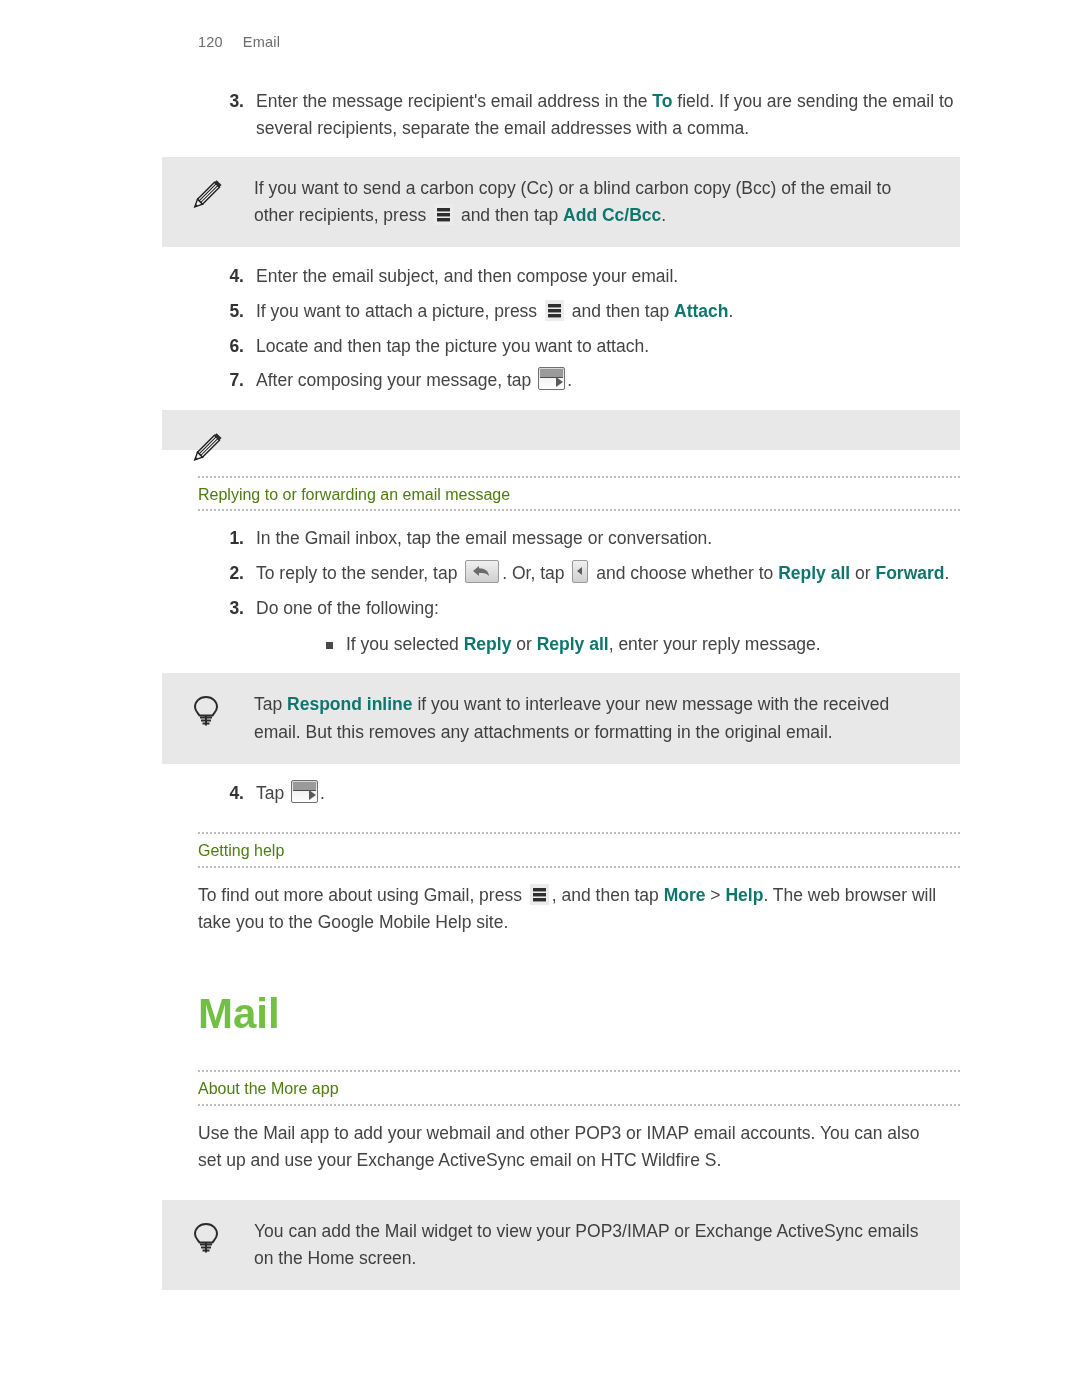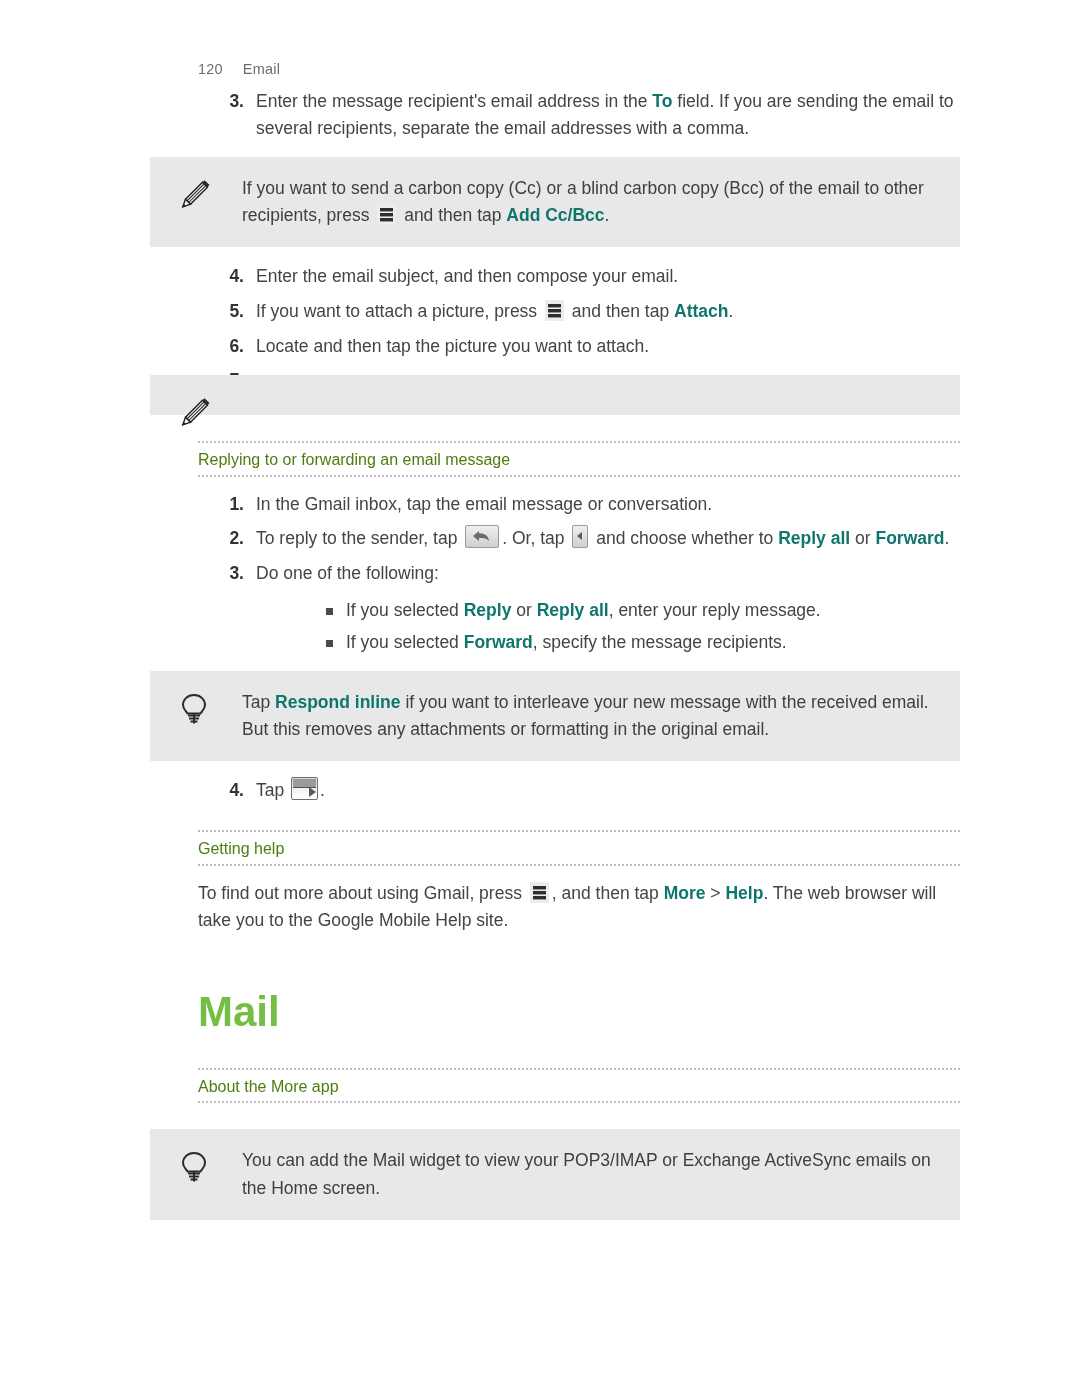--- a/index.html
+++ b/index.html
@@ -17,21 +17,21 @@
   .page {
     position: relative;
     width: 1080px;
     height: 1397px;
     box-sizing: border-box;
   }
 
   
   .running-header {
     position: absolute;
-    top: 61px;
+    top: 34px;
     left: 198px;
     font-size: 14.5px;
     color: #6d6d6d;
     letter-spacing: 0.2px;
   }
   .running-header .pg-num { margin-right: 20px; }
 
   
   .content {
     position: absolute;
@@ -87,21 +87,21 @@
     background: #4a4a4a;
   }
 
   b, .b { font-weight: bold; color: #0f766e; }
   i, .i { font-style: italic; }
 
   
   .callout {
     position: relative;
     background: #e8e8e8;
-    margin: 16px 0 16px 0;
+    margin: 16px 0 16px 12px;
     padding: 18px 26px 18px 92px;
     min-height: 40px;
     box-sizing: border-box;
   }
   .callout p {
     margin: 0;
     font-size: 17.5px;
     line-height: 1.55;
     color: #3f3f3f;
   }
@@ -280,20 +280,21 @@
       <li class="step">
         <span class="num">5.</span>
         <span class="body">If you want to attach a picture, press <span class="ic ic-menu"><i></i><i></i><i></i></span> and then tap <b>Attach</b>.</span>
       </li>
       <li class="step">
         <span class="num">6.</span>
         <span class="body">Locate and then tap the picture you want to attach.</span>
       </li>
       <li class="step">
         <span class="num">7.</span>
+        <span class="body">After composing your message, tap <span class="ic ic-send"><span class="flap"></span><span class="arrow"></span></span>.</span>
       </li>
     </ol>
 
     <div class="callout">
       <span class="callout-icon">
         <svg width="44" height="44" viewBox="0 0 44 44">
           <g transform="rotate(45 22 22)">
             <rect x="19" y="7" width="7" height="24" fill="#f2f2f2" stroke="#1d1d1d" stroke-width="1.4"></rect>
             <line x1="21.3" y1="7" x2="21.3" y2="31" stroke="#1d1d1d" stroke-width="1"></line>
             <line x1="23.6" y1="7" x2="23.6" y2="31" stroke="#1d1d1d" stroke-width="1"></line>
@@ -319,21 +320,20 @@
               </svg></span>. Or, tap <span class="ic ic-caret"><span class="tri"></span></span> and choose whether to <b>Reply all</b> or <b>Forward</b>.</span>
       </li>
       <li class="step">
         <span class="num">3.</span>
         <span class="body">Do one of the following:</span>
       </li>
     </ol>
 
     <ul class="bullets">
       <li class="bullet">If you selected <b>Reply</b> or <b>Reply all</b>, enter your reply message.</li>
-      <li class="bullet">If you selected <b>Forward</b>, specify the message recipients.</li>
     </ul>
 
     <div class="callout">
       <span class="callout-icon">
         <svg width="44" height="44" viewBox="0 0 44 44">
           <path d="M22 8 C15 8 11 13 11 18 C11 22 14 24 15.5 26.5 L28.5 26.5 C30 24 33 22 33 18 C33 13 29 8 22 8 Z" fill="none" stroke="#2b2b2b" stroke-width="2"></path>
           <line x1="16" y1="28.5" x2="28" y2="28.5" stroke="#2b2b2b" stroke-width="2"></line>
           <line x1="17" y1="31.5" x2="27" y2="31.5" stroke="#2b2b2b" stroke-width="2"></line>
           <line x1="18.5" y1="34.5" x2="25.5" y2="34.5" stroke="#2b2b2b" stroke-width="2"></line>
           <line x1="22" y1="26.5" x2="22" y2="36.5" stroke="#2b2b2b" stroke-width="2"></line>
@@ -348,20 +348,21 @@
         <span class="body">Tap <span class="ic ic-send"><span class="flap"></span><span class="arrow"></span></span>.</span>
       </li>
     </ol>
 
     <h2 class="h2">Getting help</h2>
     <p class="para">To find out more about using Gmail, press <span class="ic ic-menu"><i></i><i></i><i></i></span>, and then tap <b>More</b> &gt; <b>Help</b>. The web browser will take you to the Google Mobile Help site.</p>
 
     <h1 class="h1">Mail</h1>
 
     <h2 class="h2">About the More app</h2>
+    <p class="para">Use the Mail app to add your webmail and other POP3 or IMAP email accounts. You can also set up and use your Exchange ActiveSync email on HTC Wildfire S.</p>
 
     <div class="callout" style="margin-top:26px;">
       <span class="callout-icon">
         <svg width="44" height="44" viewBox="0 0 44 44">
           <path d="M22 8 C15 8 11 13 11 18 C11 22 14 24 15.5 26.5 L28.5 26.5 C30 24 33 22 33 18 C33 13 29 8 22 8 Z" fill="none" stroke="#2b2b2b" stroke-width="2"></path>
           <line x1="16" y1="28.5" x2="28" y2="28.5" stroke="#2b2b2b" stroke-width="2"></line>
           <line x1="17" y1="31.5" x2="27" y2="31.5" stroke="#2b2b2b" stroke-width="2"></line>
           <line x1="18.5" y1="34.5" x2="25.5" y2="34.5" stroke="#2b2b2b" stroke-width="2"></line>
           <line x1="22" y1="26.5" x2="22" y2="36.5" stroke="#2b2b2b" stroke-width="2"></line>
         </svg>

